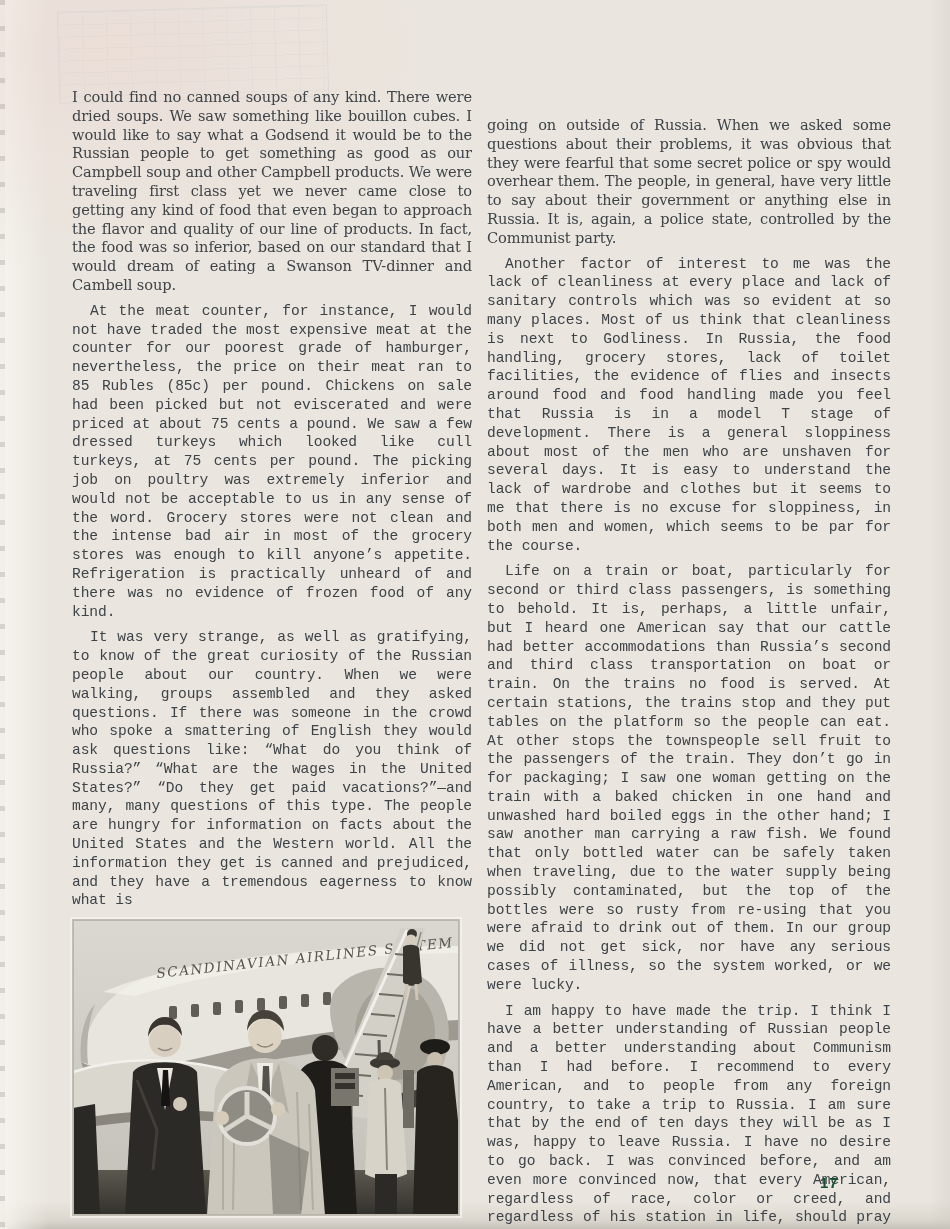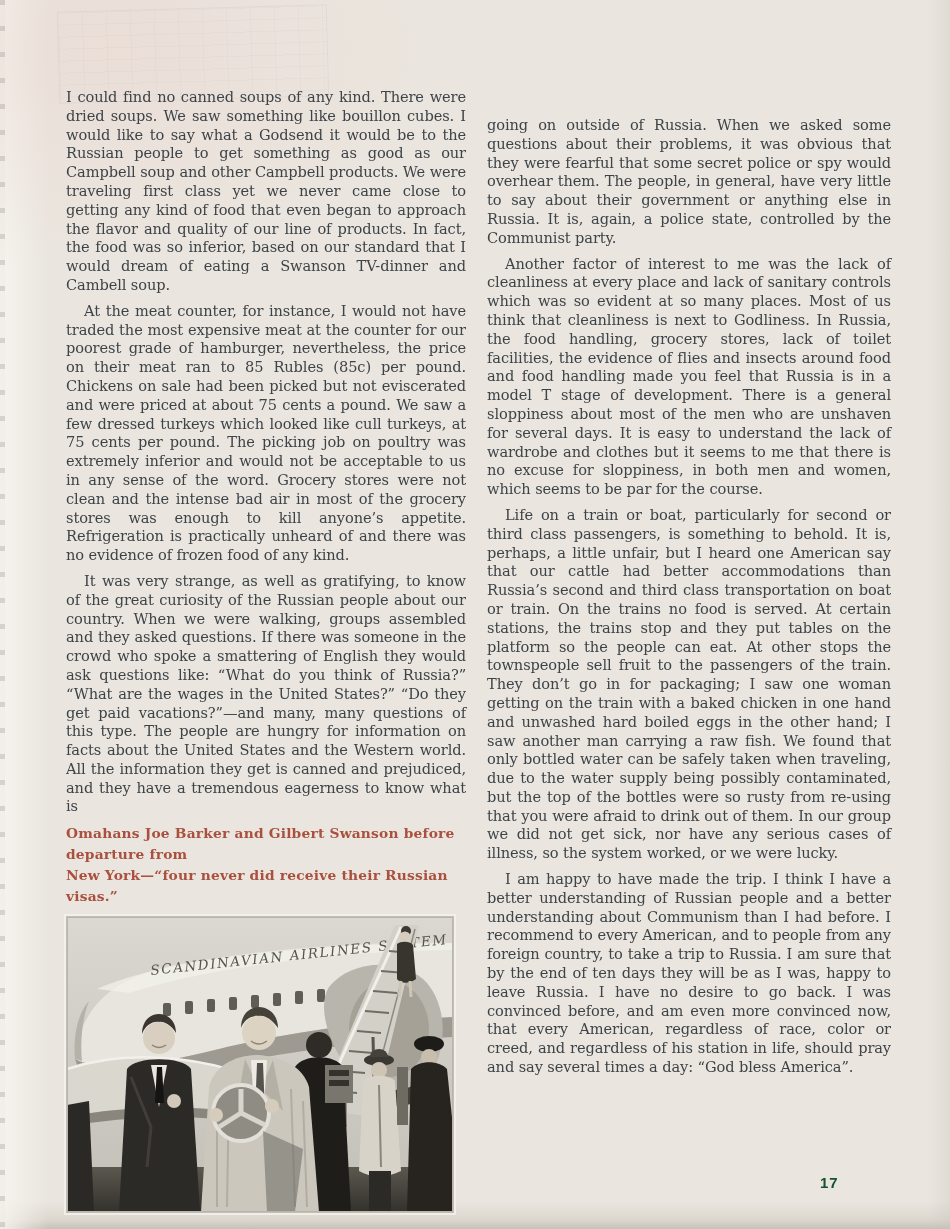--- a/index.html
+++ b/index.html
@@ -21,29 +21,29 @@
   }
   .ghost{
     position:absolute;left:58px;top:8px;width:268px;height:90px;
     transform:rotate(-1.6deg);opacity:.10;
     border:1px solid #7e92a6;
     background:
       repeating-linear-gradient(to bottom, rgba(126,146,166,.55) 0 1px, transparent 1px 12px),
       repeating-linear-gradient(to right, rgba(126,146,166,.45) 0 1px, transparent 1px 24px);
   }
   .col{position:absolute;top:88px;}
-  .col-left{left:66px;width:400px;}
+  .col-left{left:72px;width:400px;}
   .col-right{left:487px;width:404px;margin-top:28px;}
   p.body-text{
     margin:0 0 7px 0;
     font-size:14.6px;line-height:18.8px;
     color:#3e4348;text-align:justify;
     letter-spacing:-0.1px;
   }
-  p.body-text.indent{text-indent:18px;}
+  p.body-text.indent{text-indent:18px;font-family:Liberation Mono, monospace;}
   .caption{
     margin-top:7px;
     font-size:13.8px;line-height:21px;font-weight:600;
     color:#a9503e;letter-spacing:0.2px;
   }
   .caption span{display:block;}
   figure.photo{
     margin:9px 0 0 0;padding:0;width:386px;height:295px;
     border:1px solid #c3beb4;
     box-shadow:0 0 0 2px rgba(245,243,238,0.8);
@@ -61,24 +61,20 @@
 <div>
 
   <div class="edge-left"></div>
   <div class="ghost"></div>
 
   <div class="col col-left">
     <p class="body-text">I could find no canned soups of any kind.  There were dried soups.  We saw something like bouillon cubes.  I would like to say what a Godsend it would be to the Russian people to get something as good as our Campbell soup and other Campbell products.  We were traveling first class yet we never came close to getting any kind of food that even began to approach the flavor and quality of our line of products.  In fact, the food was so inferior, based on our standard that I would dream of eating a Swanson TV-dinner and Cambell soup.</p>
     <p class="body-text indent">At the meat counter, for instance, I would not have traded the most expensive meat at the counter for our poorest grade of hamburger, nevertheless, the price on their meat ran to 85 Rubles (85c) per pound.  Chickens on sale had been picked but not eviscerated and were priced at about 75 cents a pound. We saw a few dressed turkeys which looked like cull turkeys, at 75 cents per pound. The picking job on poultry was extremely inferior and would not be acceptable to us in any sense of the word.  Grocery stores were not clean and the intense bad air in most of the grocery stores was enough to kill anyone’s appetite. Refrigeration is practically unheard of and there was no evidence of frozen food of any kind.</p>
     <p class="body-text indent">It was very strange, as well as gratifying, to know of the great curiosity of the Russian people about our country.  When we were walking, groups assembled and they asked questions.  If there was someone in the crowd who spoke a smattering of English they would ask questions like: “What do you think of Russia?” “What are the wages in the United States?” “Do they get paid vacations?”—and many, many questions of this type.  The people are hungry for information on facts about the United States and the Western world. All the information they get is canned and prejudiced, and they have a tremendous eagerness to know what is</p>
 
-    <div class="caption">
-      <span>Omahans Joe Barker and Gilbert Swanson before departure from</span>
-      <span>New York—“four never did receive their Russian visas.”</span>
-    </div>
 
     <figure class="photo">
       <svg viewBox="0 0 386 295" width="386" height="295" xmlns="http://www.w3.org/2000/svg">
         <defs>
           <linearGradient id="sky" x1="0" y1="0" x2="0" y2="1">
             <stop offset="0" stop-color="#dbd8d2"></stop>
               <stop offset="1" stop-color="#c2bfb7"></stop>
           </linearGradient>
           <linearGradient id="gnd" x1="0" y1="0" x2="0" y2="1">
             <stop offset="0" stop-color="#5b584f"></stop>

